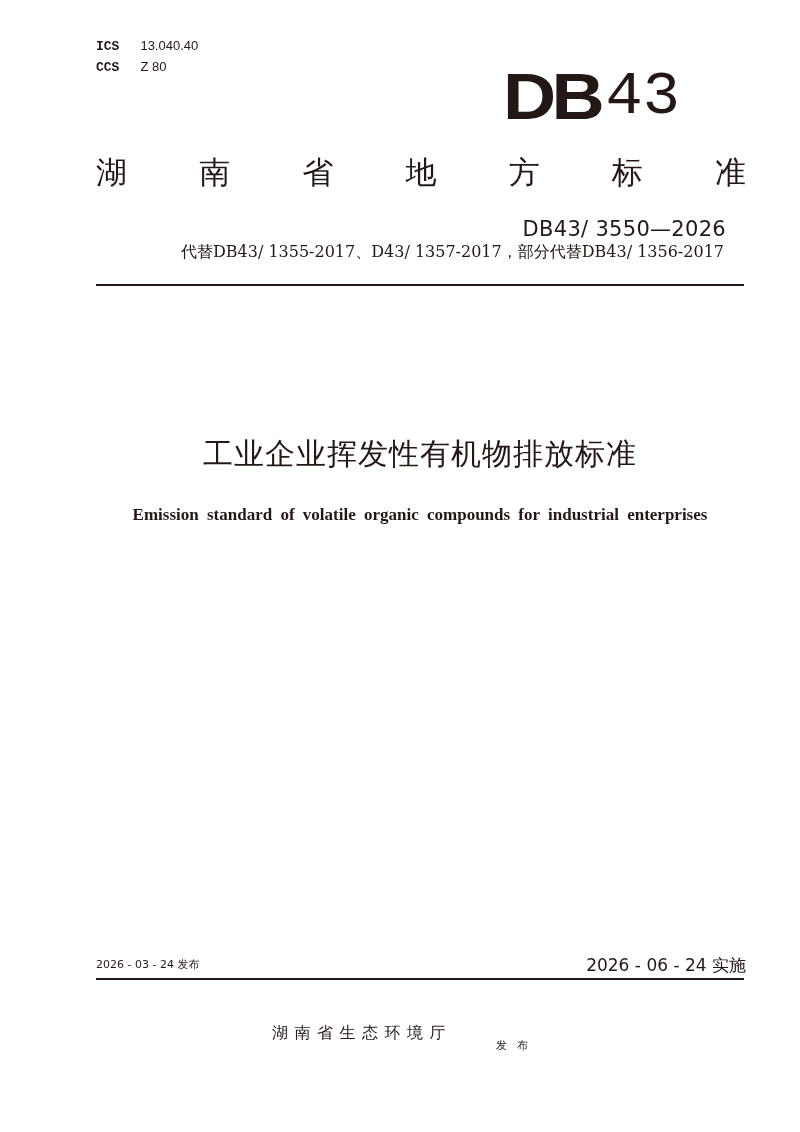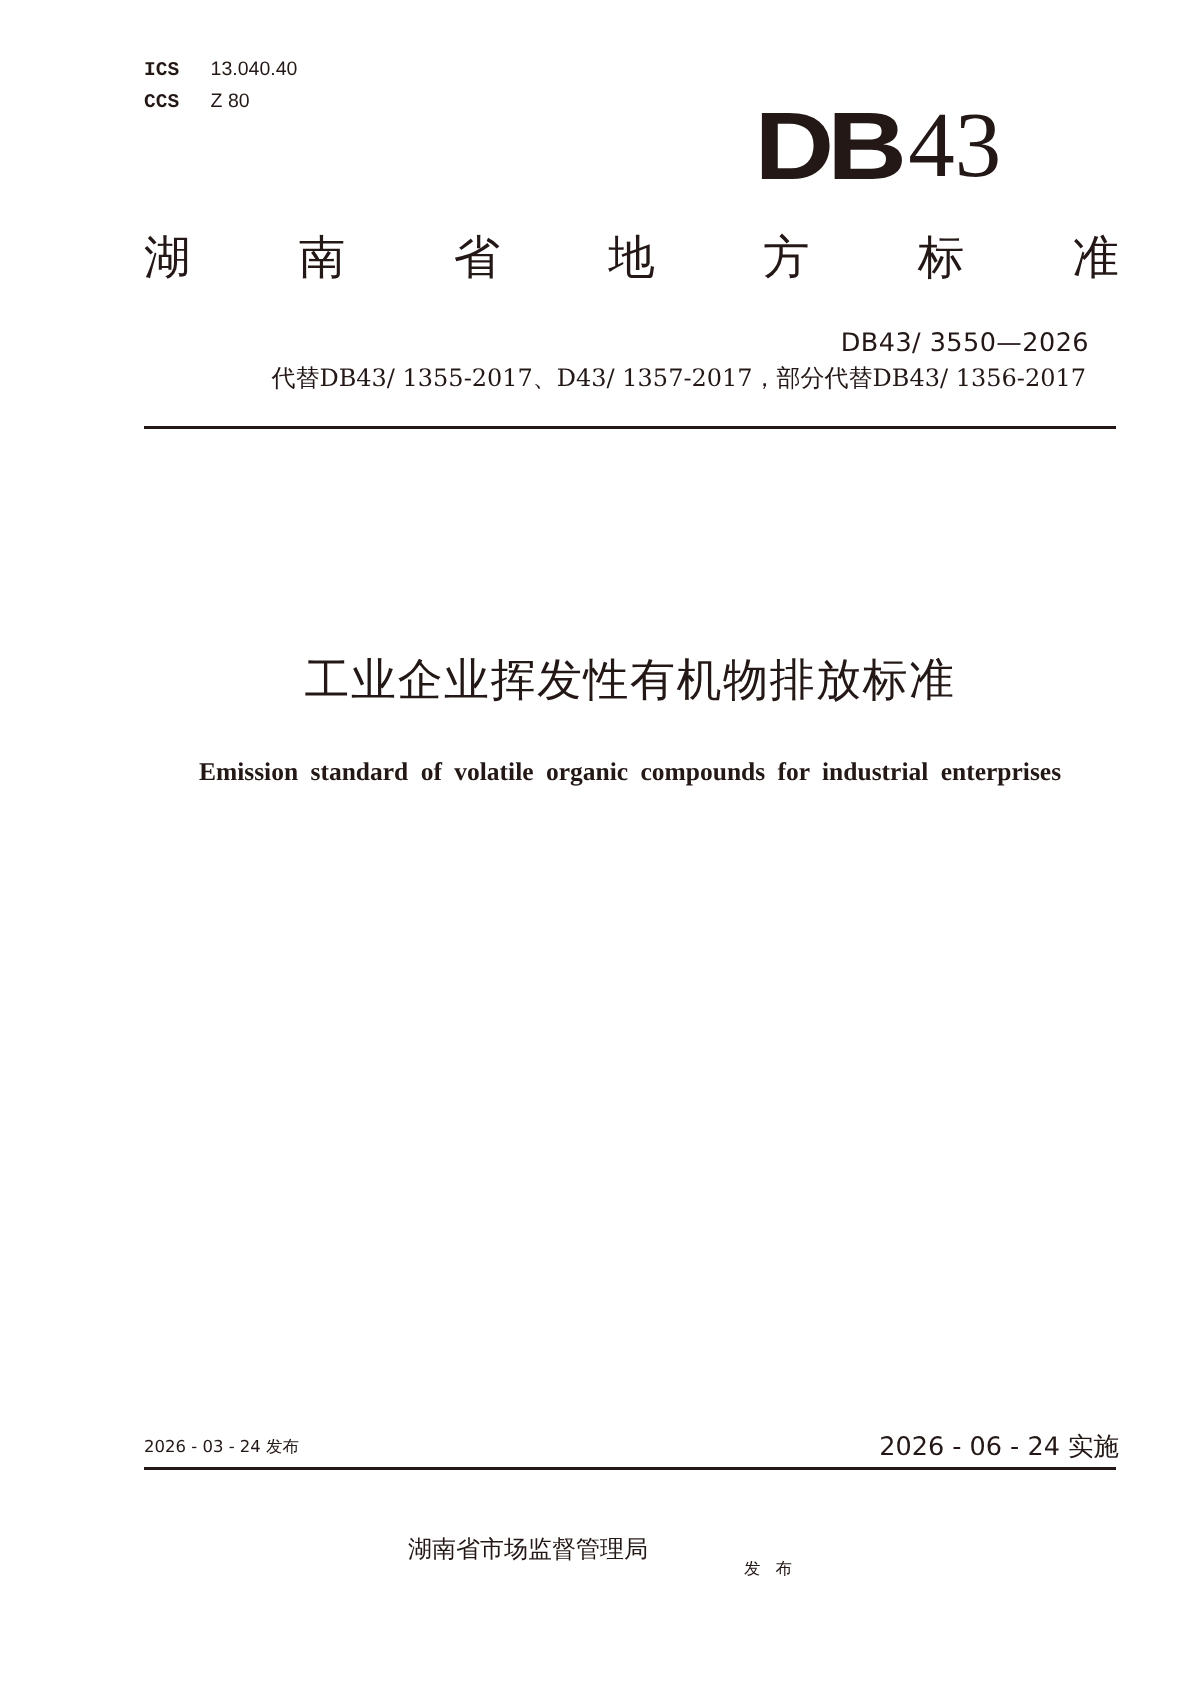--- a/index.html
+++ b/index.html
@@ -45,21 +45,21 @@
       font-family: "Liberation Sans", sans-serif;
       font-weight: bold;
       font-size: 64px;
       line-height: 56px;
       letter-spacing: -4px;
       transform: scaleX(1.15);
       transform-origin: left bottom;
       color: #231815;
     }
     .db-logo .num {
-      font-family: Liberation Serif, serif;
+      font-family: Liberation Mono, monospace;
       font-size: 62px;
       line-height: 56px;
       margin-left: 10px;
       color: #231815;
     }
 
     .province-title {
       left: 96px;
       top: 152px;
       width: 650px;
@@ -67,21 +67,21 @@
       justify-content: space-between;
       font-size: 31px;
       line-height: 40px;
       color: #231815;
     }
 
     .std-number {
       right: 74px;
       top: 219px;
       font-family: "DejaVu Sans", sans-serif;
-      font-size: 17px;
+      font-size: 21px;
       line-height: 20px;
       text-align: right;
       letter-spacing: 0.3px;
     }
     .replaces {
       right: 76px;
       top: 243px;
       font-family: "DejaVu Serif", "Liberation Serif", serif;
       font-size: 16px;
       line-height: 18px;
@@ -193,15 +193,15 @@
 <div class="abs rule-top"></div>
 
 <div class="abs main-title">工业企业挥发性有机物排放标准</div>
 <div class="abs en-title">Emission standard of volatile organic compounds for industrial enterprises</div>
 
 <div class="abs date-issue">2026 - 03 - 24 发布</div>
 <div class="abs date-impl">2026 - 06 - 24 实施</div>
 <div class="abs rule-bottom"></div>
 
 <div class="abs issuers">
-  <div class="line2">湖南省市场监督管理局</div>
+  <div class="line1">湖南省生态环境厅</div>
 </div>
 <div class="abs publish-label">发布</div>
 
 </body></html>

